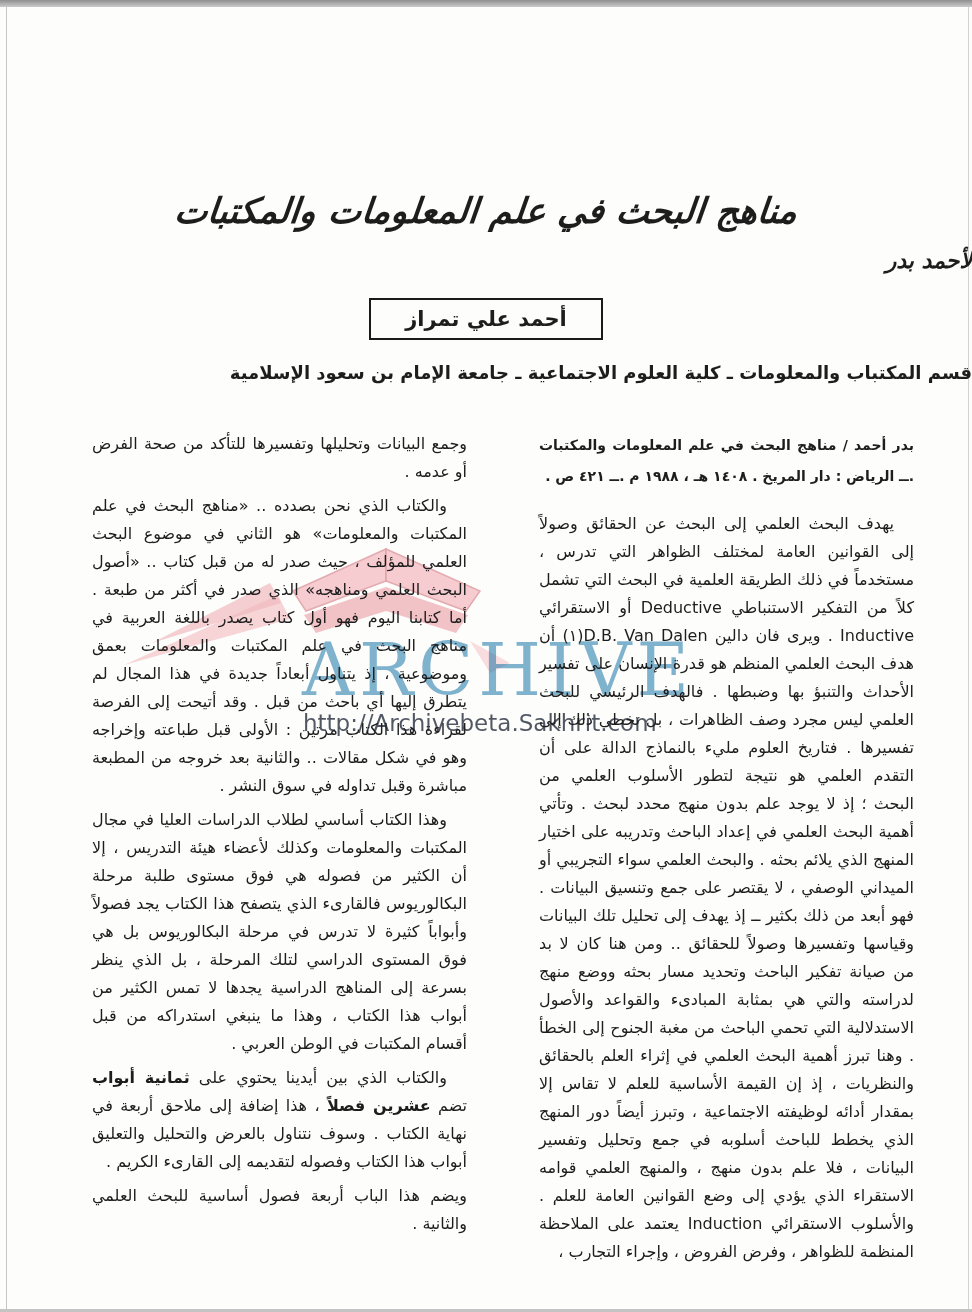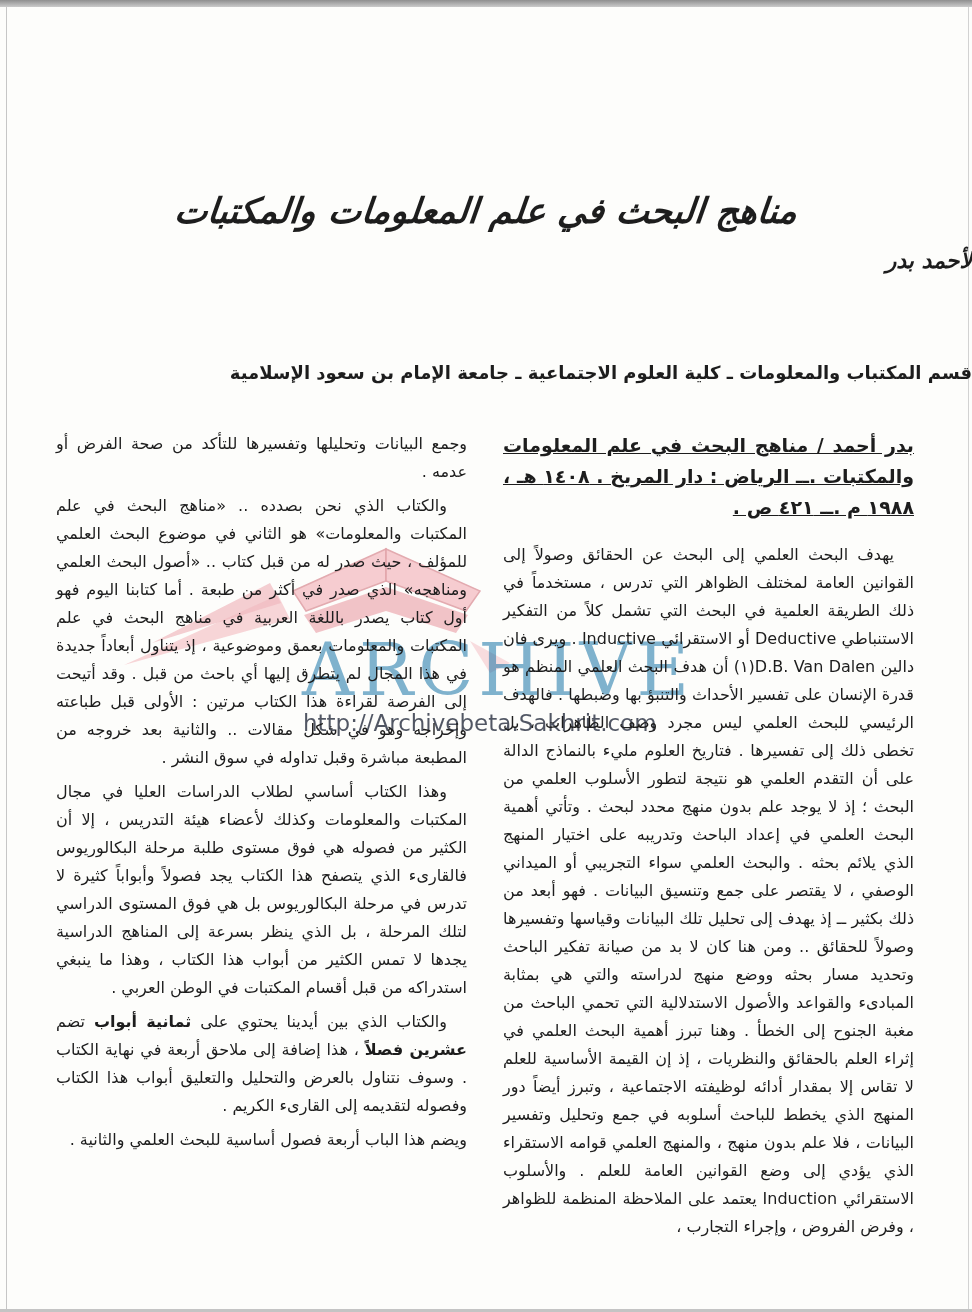--- a/index.html
+++ b/index.html
@@ -47,33 +47,32 @@
     position:absolute;top:362px;left:0;right:0;
     font-size:18px;font-weight:bold;
     direction:rtl;
   }
 
   
   .columns{
     position:absolute;top:430px;left:56px;right:58px;
     display:flex;direction:rtl;gap:36px;
   }
-  .col{width:50%;}
+  .col{width:50%;margin-left:36px;}
   .body-p{
     font-size:16px;line-height:28px;
     text-align:justify;
     direction:rtl;
     margin:0 0 6px 0;
   }
   .indent{text-indent:20px;}
   .citation{
     font-weight:bold;
-    font-size:19px;line-height:31px;
+    font-size:14px;line-height:31px;
     margin-bottom:18px;
-    text-decoration:underline;
   }
   .sec-heading{
     font-size:17px;font-weight:bold;
     line-height:30px;
     text-decoration:underline;
     text-underline-offset:5px;
     text-decoration-thickness:1.5px;
     direction:rtl;
     margin:2px 0 16px 0;
   }
@@ -131,20 +130,23 @@
       <polygon points="186,70 268,42 268,66 198,88" fill="#eca8af" opacity="0.85"></polygon>
       <polygon points="268,42 350,70 338,88 268,66" fill="#eca8af" opacity="0.85"></polygon>
       <polygon points="352,96 392,118 372,128" fill="#f3b9bf" opacity="0.6"></polygon>
     </svg>
     <div class="wm-text">ARCHIVE</div>
     <div class="wm-url">http://Archivebeta.Sakhrit.com</div>
   </div>
 
   <h1 class="cal-title">مناهج البحث في علم المعلومات والمكتبات</h1>
   <div class="cal-byline">لأحمد بدر</div>
+  <div class="name-box">
+    <span class="box">أحمد علي تمراز</span>
+  </div>
   <div class="affiliation">قسم المكتباب والمعلومات ـ كلية العلوم الاجتماعية ـ جامعة الإمام بن سعود الإسلامية</div>
 
   <main class="columns">
 
     <section class="col">
       <p class="body-p citation">بدر أحمد / مناهج البحث في علم المعلومات والمكتبات .ــ الرياض : دار المريخ . ١٤٠٨ هـ ، ١٩٨٨ م .ــ ٤٢١ ص .</p>
       <p class="body-p indent">يهدف البحث العلمي إلى البحث عن الحقائق وصولاً إلى القوانين العامة لمختلف الظواهر التي تدرس ، مستخدماً في ذلك الطريقة العلمية في البحث التي تشمل كلاً من التفكير الاستنباطي Deductive أو الاستقرائي Inductive . ويرى فان دالين D.B. Van Dalen(١) أن هدف البحث العلمي المنظم هو قدرة الإنسان على تفسير الأحداث والتنبؤ بها وضبطها . فالهدف الرئيسي للبحث العلمي ليس مجرد وصف الظاهرات ، بل تخطى ذلك إلى تفسيرها . فتاريخ العلوم مليء بالنماذج الدالة على أن التقدم العلمي هو نتيجة لتطور الأسلوب العلمي من البحث ؛ إذ لا يوجد علم بدون منهج محدد لبحث . وتأتي أهمية البحث العلمي في إعداد الباحث وتدريبه على اختيار المنهج الذي يلائم بحثه . والبحث العلمي سواء التجريبي أو الميداني الوصفي ، لا يقتصر على جمع وتنسيق البيانات . فهو أبعد من ذلك بكثير ــ إذ يهدف إلى تحليل تلك البيانات وقياسها وتفسيرها وصولاً للحقائق .. ومن هنا كان لا بد من صيانة تفكير الباحث وتحديد مسار بحثه ووضع منهج لدراسته والتي هي بمثابة المبادىء والقواعد والأصول الاستدلالية التي تحمي الباحث من مغبة الجنوح إلى الخطأ . وهنا تبرز أهمية البحث العلمي في إثراء العلم بالحقائق والنظريات ، إذ إن القيمة الأساسية للعلم لا تقاس إلا بمقدار أدائه لوظيفته الاجتماعية ، وتبرز أيضاً دور المنهج الذي يخطط للباحث أسلوبه في جمع وتحليل وتفسير البيانات ، فلا علم بدون منهج ، والمنهج العلمي قوامه الاستقراء الذي يؤدي إلى وضع القوانين العامة للعلم . والأسلوب الاستقرائي Induction يعتمد على الملاحظة المنظمة للظواهر ، وفرض الفروض ، وإجراء التجارب ،</p>
     </section>
 
     <section class="col">

